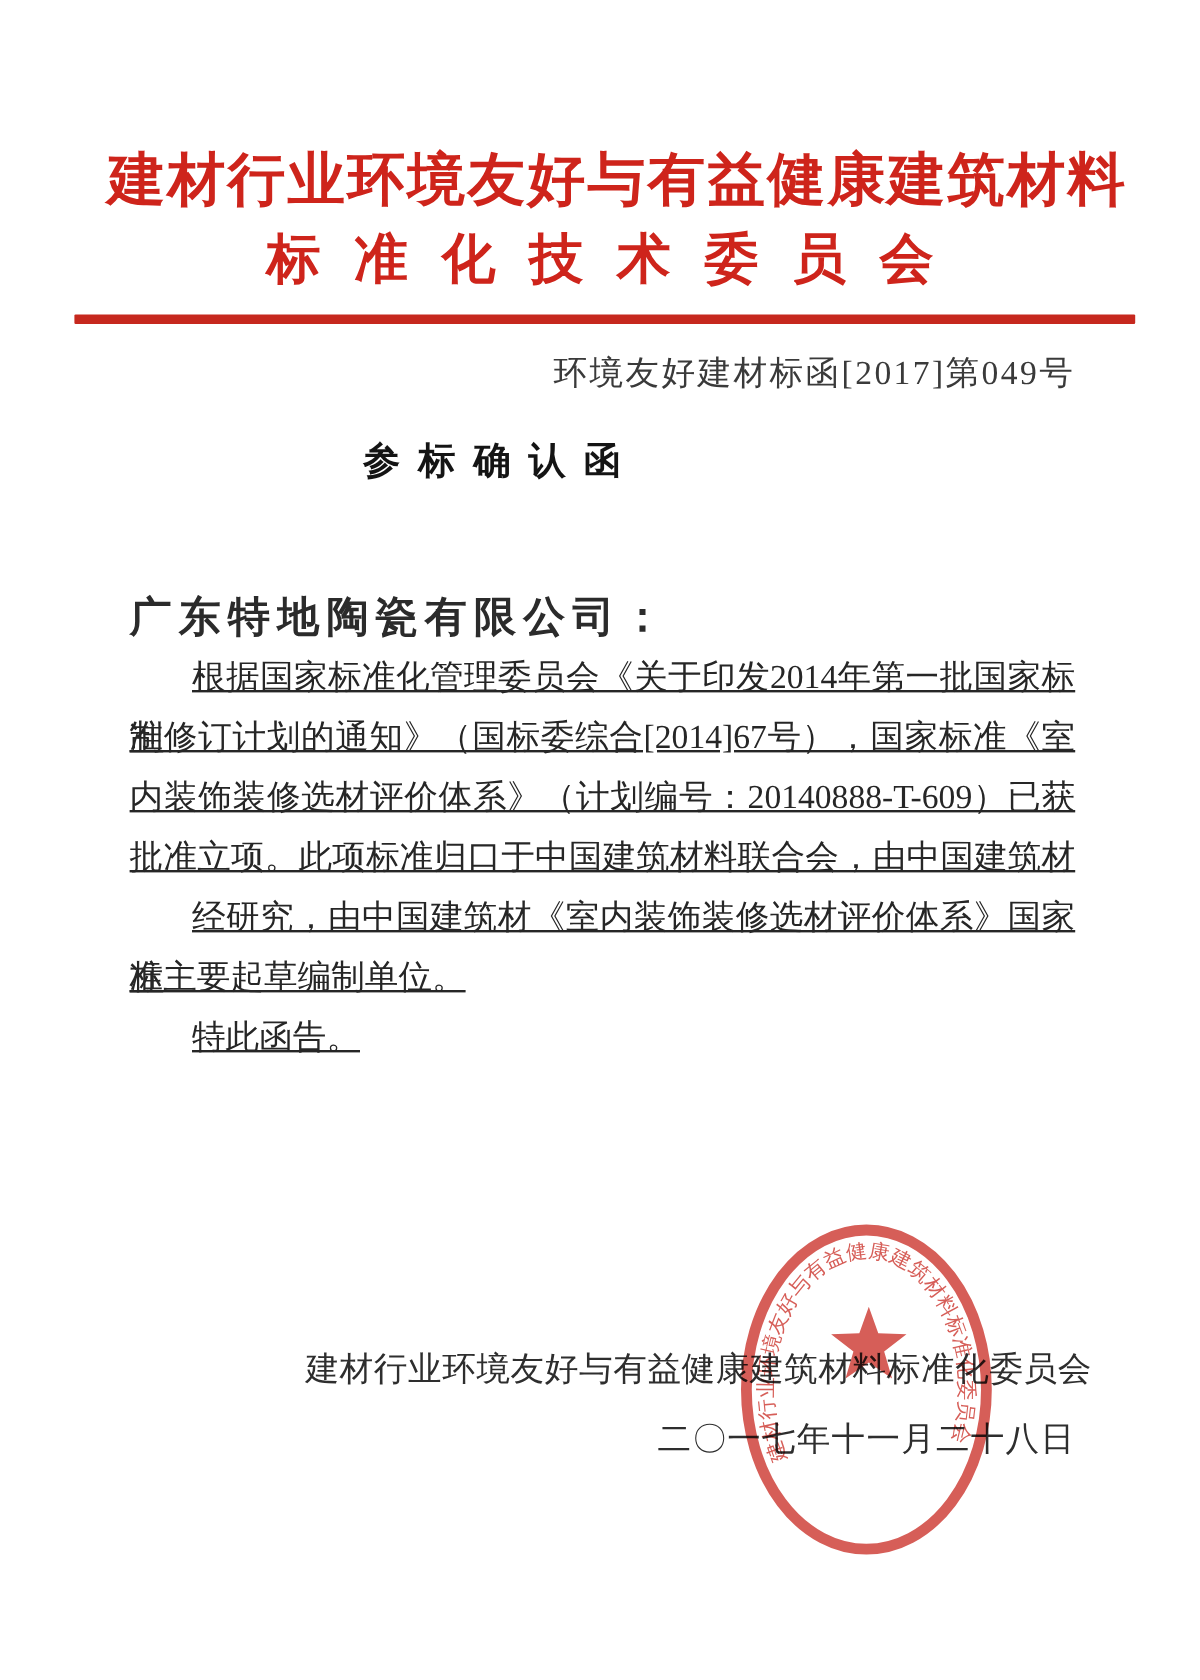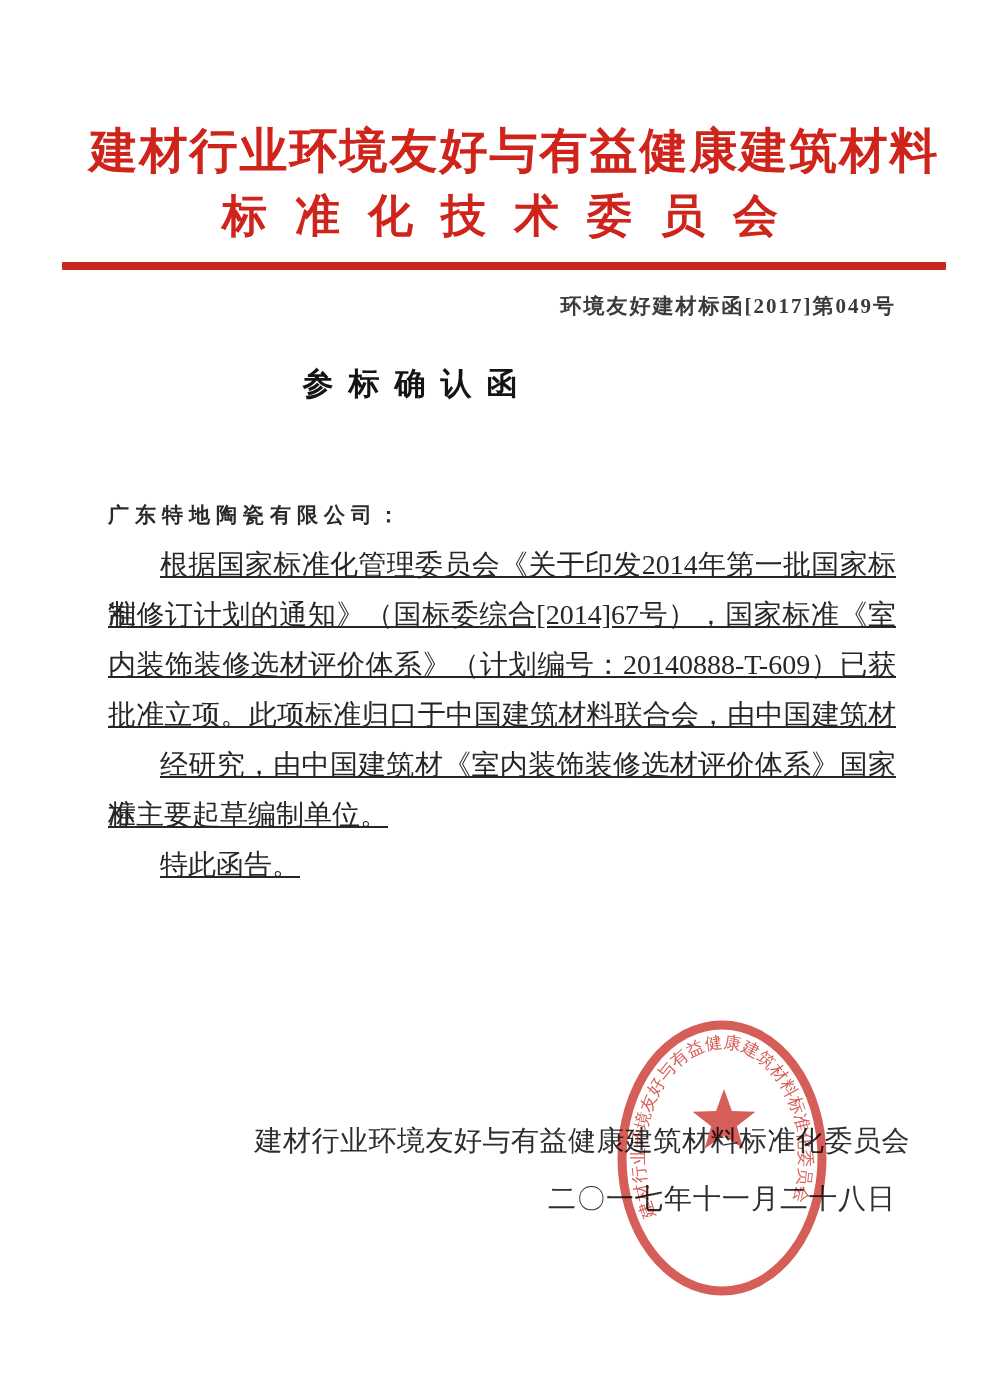--- a/index.html
+++ b/index.html
@@ -26,37 +26,37 @@
     color:#ce241b;margin-top:10px;line-height:1.1;
   }
   .lh-divider{
     position:absolute;top:262px;left:62px;width:884px;height:8px;
     background:#c6281e;border-radius:1px;
   }
 
   
   .doc-number{
     position:absolute;top:292px;right:104px;
-    font-size:21px;letter-spacing:2px;color:#3a3a3a;font-weight:bold;
+    font-size:28px;letter-spacing:2px;color:#3a3a3a;
   }
 
   
   .letter-title{
     position:absolute;top:363px;left:0;width:820px;text-align:center;
     font-family:"Liberation Sans","DejaVu Sans",sans-serif;
     font-weight:bold;font-size:31px;letter-spacing:15px;
     color:#141414;text-indent:15px;
   }
 
   
   .body-block{position:absolute;top:490px;left:108px;width:788px;}
   .salutation{
     height:50px;line-height:50px;
     font-family:"Liberation Sans","DejaVu Sans",sans-serif;
-    font-weight:600;font-size:21px;letter-spacing:6px;color:#2b2b2b;
+    font-weight:600;font-size:35px;letter-spacing:6px;color:#2b2b2b;
   }
   .line{height:50px;line-height:50px;font-size:28px;color:#262626;text-decoration:underline;}
   .line.full{text-align:justify;text-align-last:justify;}
   .line.indent{text-indent:52px;}
 
   
   .signature-org{
     position:absolute;top:1122px;right:90px;
     font-size:28px;letter-spacing:0.5px;color:#2e2e2e;
   }

